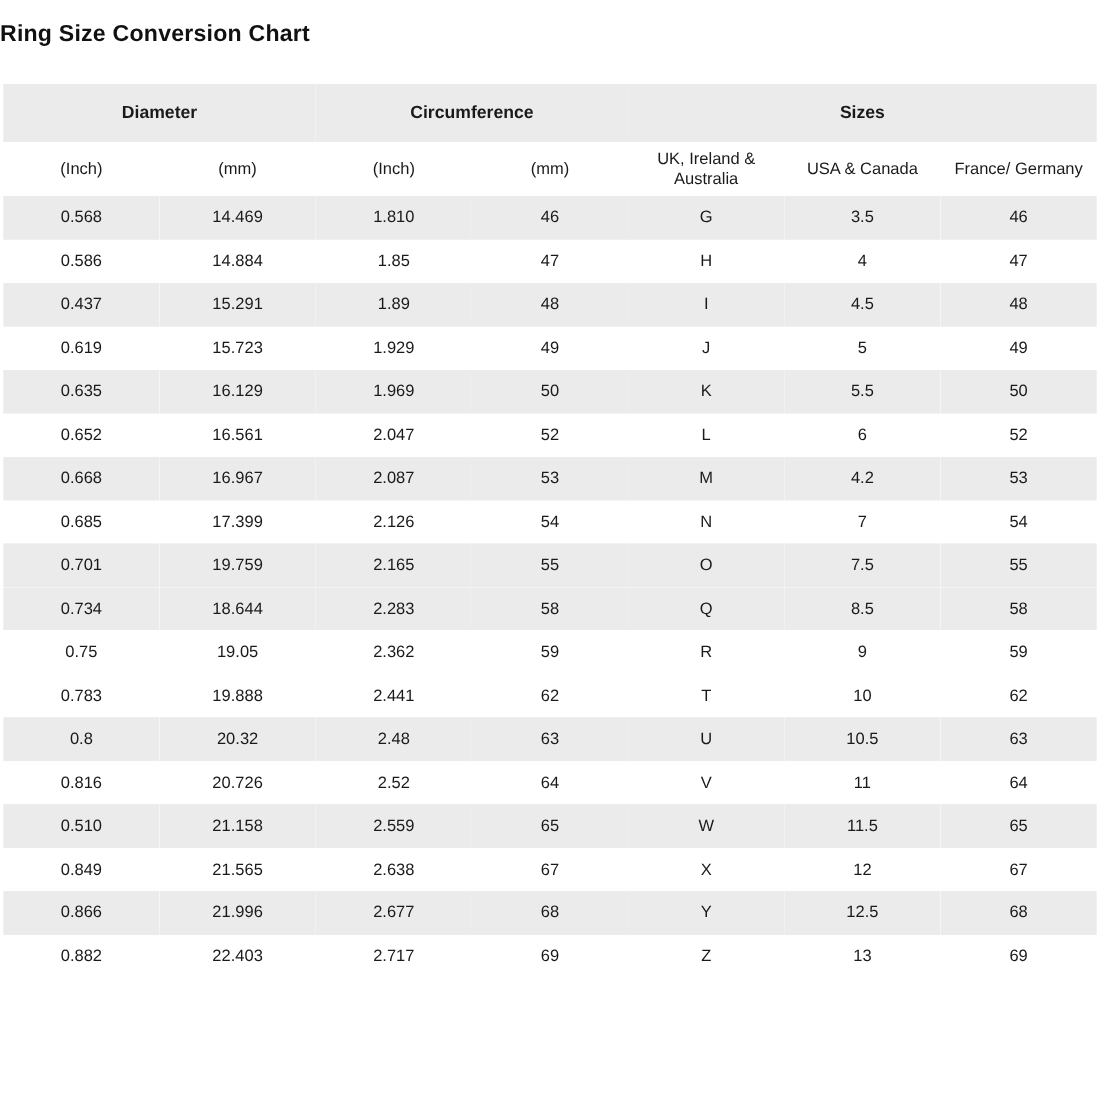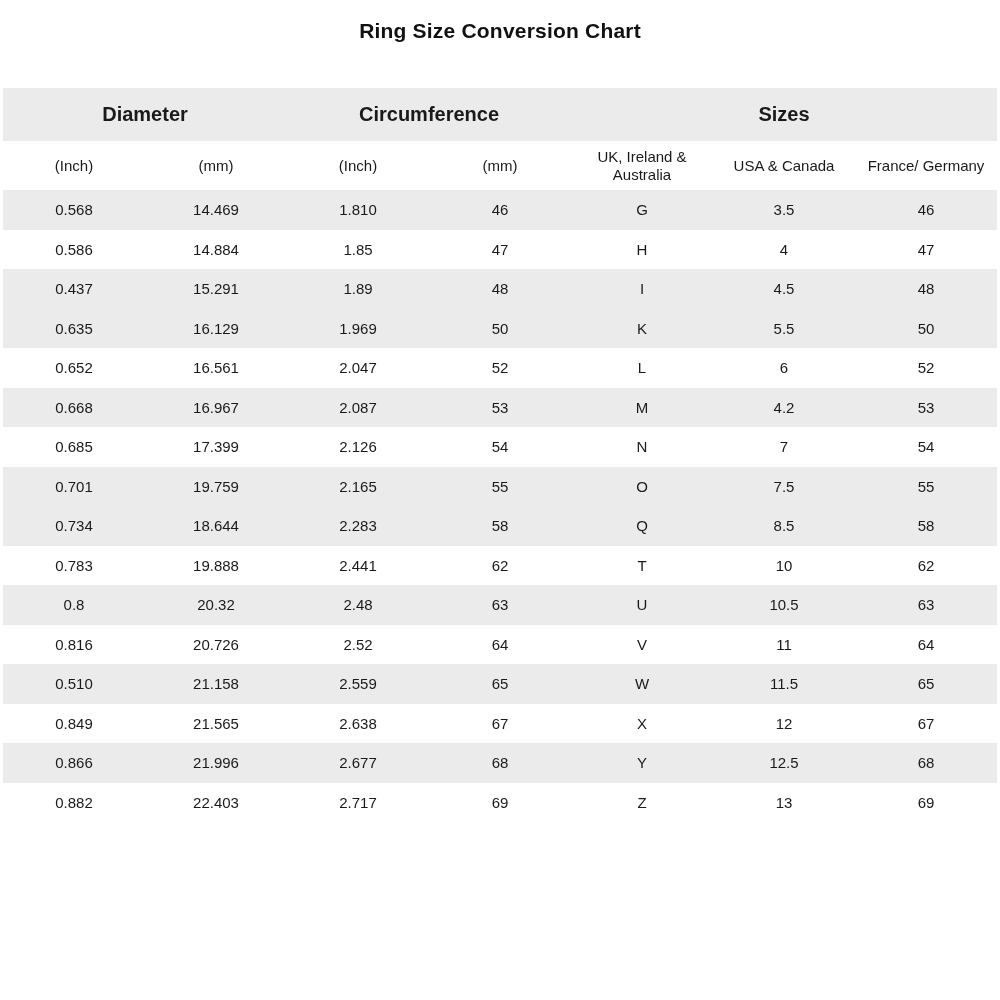--- a/index.html
+++ b/index.html
@@ -11,23 +11,22 @@
     font-family: "Liberation Sans", sans-serif;
     color: #1a1a1a;
     -webkit-font-smoothing: antialiased;
   }
   .page {
     width: 1000px;
     height: 1000px;
     overflow: hidden;
   }
   .header {
-    height: 88px;
+    height: 76px;
     display: flex;
-    justify-content: center;
     align-items: flex-start;
   }
   .page-title {
     margin: 0;
     padding-top: 19px;
     font-size: 21px;
     line-height: 1.15;
     font-weight: bold;
     color: #111111;
     letter-spacing: 0.2px;
@@ -43,21 +42,21 @@
   table.ring-table th,
   table.ring-table td {
     text-align: center;
     vertical-align: middle;
     padding: 0 8px;
     overflow: hidden;
   }
   tr.group-row th {
     height: 53px;
     background: #ebebeb;
-    font-size: 20px;
+    font-size: 16px;
     font-weight: bold;
     color: #1a1a1a;
   }
   tr.sub-row th {
     height: 49px;
     background: #ffffff;
     font-size: 15px;
     font-weight: normal;
     line-height: 1.2;
     color: #1a1a1a;
@@ -121,20 +120,29 @@
           </tr>
           <tr class="stripe">
             <td>0.437</td>
             <td>15.291</td>
             <td>1.89</td>
             <td>48</td>
             <td>I</td>
             <td>4.5</td>
             <td>48</td>
           </tr>
+          <tr>
+            <td>0.619</td>
+            <td>15.723</td>
+            <td>1.929</td>
+            <td>49</td>
+            <td>J</td>
+            <td>5</td>
+            <td>49</td>
+          </tr>
           <tr class="stripe">
             <td>0.635</td>
             <td>16.129</td>
             <td>1.969</td>
             <td>50</td>
             <td>K</td>
             <td>5.5</td>
             <td>50</td>
           </tr>
           <tr>
@@ -176,20 +184,29 @@
           <tr class="stripe">
             <td>0.734</td>
             <td>18.644</td>
             <td>2.283</td>
             <td>58</td>
             <td>Q</td>
             <td>8.5</td>
             <td>58</td>
           </tr>
           <tr>
+            <td>0.75</td>
+            <td>19.05</td>
+            <td>2.362</td>
+            <td>59</td>
+            <td>R</td>
+            <td>9</td>
+            <td>59</td>
+          </tr>
+          <tr>
             <td>0.783</td>
             <td>19.888</td>
             <td>2.441</td>
             <td>62</td>
             <td>T</td>
             <td>10</td>
             <td>62</td>
           </tr>
           <tr class="stripe">
             <td>0.8</td>

